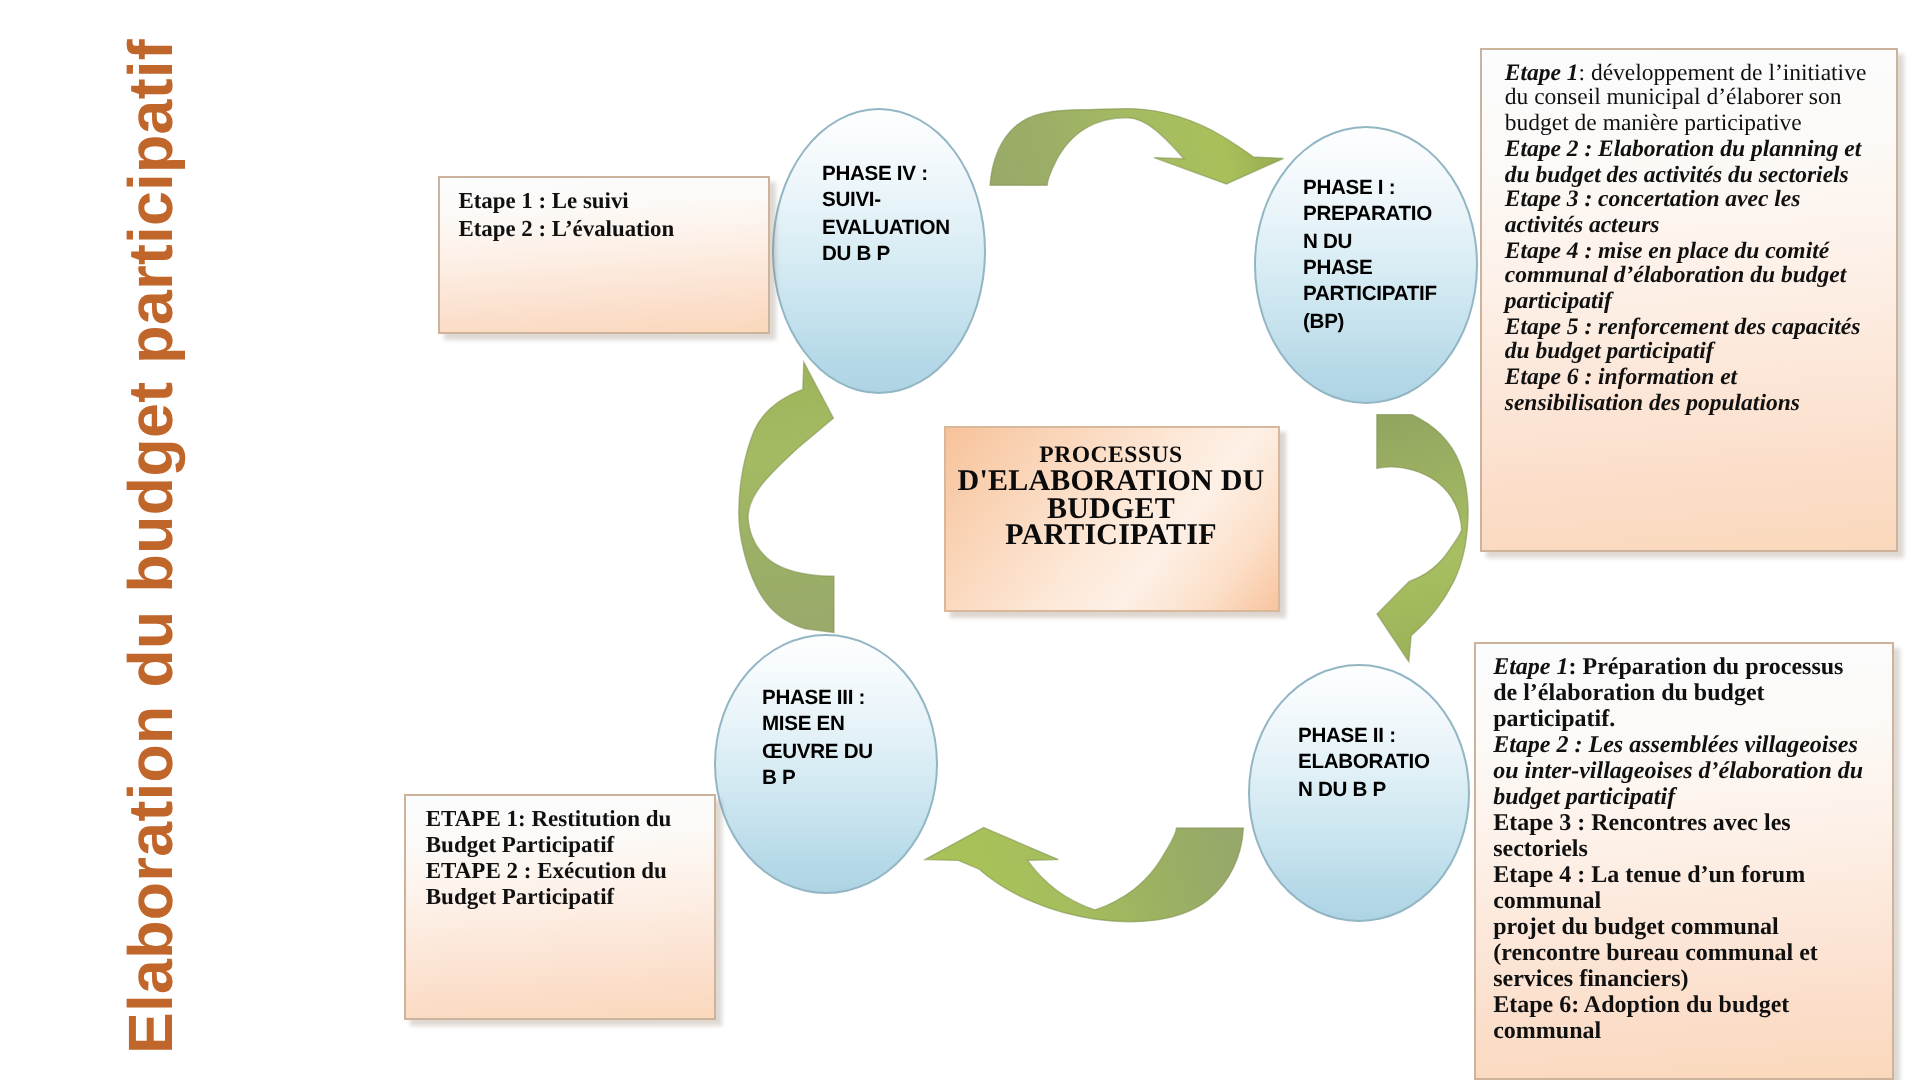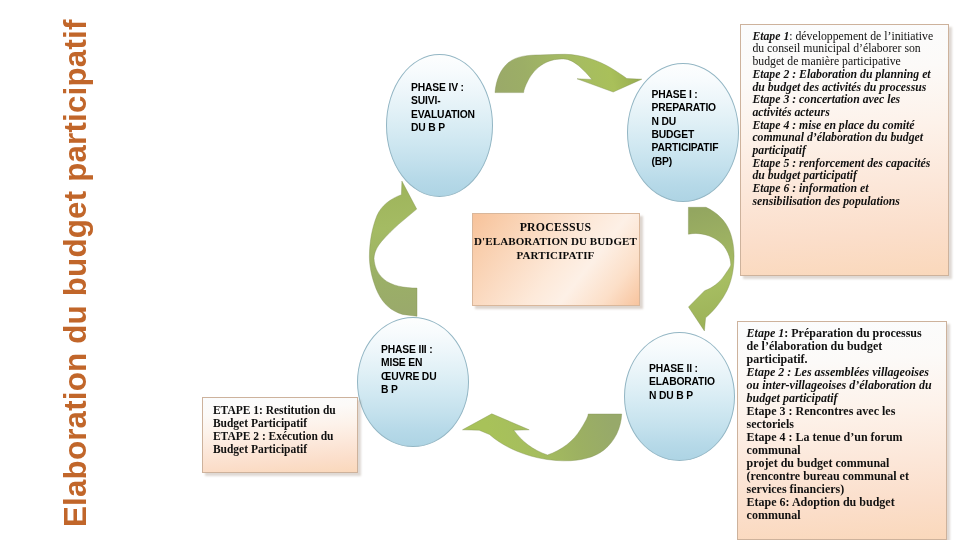--- a/index.html
+++ b/index.html
@@ -68,26 +68,26 @@
   #ov4{left:386px; top:54px;  width:105px; height:141px;}
 
   .oval .ot{font-size:10.3px; line-height:13.35px; letter-spacing:-0.15px;}
   #ov1 .ot{left:23.5px; top:24px;}
   #ov2 .ot{left:24px;   top:29px;}
   #ov3 .ot{left:23px;   top:25px;}
   #ov4 .ot{left:24px;   top:26px;}
 
   #centerbox{left:471.5px; top:213px; width:168px; height:93px; padding-top:6px;}
   #centerbox .cl1{font-size:11.8px; line-height:14.8px; letter-spacing:0.25px;}
-  #centerbox .cl2{font-size:11px; line-height:13.7px; letter-spacing:0.1px;}
+  #centerbox .cl2{font-size:15px; line-height:13.7px; letter-spacing:0.1px;}
 
   #boxTL{left:218.7px; top:76.3px; width:166px; height:78.5px;}
   #boxTL .txt{left:9.5px; top:6.2px; font-size:11.45px; line-height:13.3px; font-weight:bold;}
 
-  #boxBL{left:202px; top:384.7px; width:155.5px; height:76px;}
+  #boxBL{left:202px; top:384.7px; width:155.5px; height:113px;}
   #boxBL .txt{left:9.9px; top:6.5px; font-size:11.5px; line-height:12.8px; font-weight:bold;}
 
   #boxTR{left:740.2px; top:12.2px; width:209px; height:252px;}
   #boxTR .txt{left:11.2px; top:5.5px; width:195px; font-size:11.75px; line-height:12.7px;}
   #boxTR .txt .b{font-weight:bold; font-style:italic;}
 
   #boxBR{left:736.8px; top:309px; width:210px; height:219px;}
   #boxBR .txt{left:8.8px; top:4.5px; width:198px; font-size:12px; line-height:13.07px; font-weight:bold;}
   #boxBR .txt .i{font-style:italic;}
 </style>
@@ -129,21 +129,21 @@
     <path id="arrowRight" fill="url(#gRight)" stroke="#7e8f4e" stroke-width="0.7" stroke-opacity="0.55" d="M 688.4 207.3 L 706.0 207.3 C 717.0 212.5 725.5 220.5 729.8 231.5 C 733.5 241.0 734.3 252.0 734.0 258.5 C 733.7 270.5 731.5 281.0 727.0 290.5 C 723.0 298.5 716.0 309.0 705.6 317.8 L 704.4 330.9 L 688.5 307.0 L 704.6 290.7 C 712.5 288.0 719.5 282.5 724.0 276.0 C 728.0 270.0 730.4 267.0 730.8 264.7 C 730.4 257.5 727.5 249.5 721.5 243.5 C 713.0 235.2 699.0 231.8 688.4 234.2 Z"></path>
     <path id="arrowBottom" fill="url(#gBottom)" stroke="#7e8f4e" stroke-width="0.7" stroke-opacity="0.55" d="M 621.7 414.0 C 621.0 428.0 615.0 441.0 604.0 450.0 C 590.0 461.0 568.0 462.5 547.0 459.5 C 525.0 456.3 503.5 447.0 489.5 434.5 L 479.2 430.2 L 462.5 429.8 L 491.8 413.8 L 529.2 429.8 L 513.8 430.2 C 521.5 441.0 532.5 450.0 547.5 455.0 C 562.0 450.0 573.5 441.0 580.5 429.5 C 585.5 421.5 588.0 417.0 588.2 414.0 Z"></path>
     <path id="arrowLeft" fill="url(#gLeft)" stroke="#7e8f4e" stroke-width="0.7" stroke-opacity="0.55" d="M 417.0 316.3 L 402.6 314.4 C 391.0 311.0 383.0 303.5 378.0 293.0 C 373.0 282.5 369.4 268.5 369.4 257.0 C 369.4 243.0 371.8 228.5 377.0 215.5 C 381.5 205.5 390.0 199.0 401.4 194.7 L 401.9 181.1 L 416.7 209.1 L 398.8 224.1 C 393.0 229.5 387.0 235.0 381.5 241.5 C 377.0 247.0 374.3 252.0 374.0 258.4 C 374.4 266.0 377.0 273.0 383.5 279.0 C 391.5 286.0 404.5 288.0 417.0 288.1 Z"></path>
   </svg>
 
   <div class="oval" id="ov1">
     <div class="ot">
       <div>PHASE I :</div>
       <div>PREPARATIO</div>
       <div>N DU</div>
-      <div>BUDGET</div>
+      <div>PHASE</div>
       <div>PARTICIPATIF</div>
       <div>(BP)</div>
     </div>
   </div>
   <div class="oval" id="ov2">
     <div class="ot">
       <div>PHASE II :</div>
       <div>ELABORATIO</div>
       <div>N DU B P</div>
     </div>
@@ -164,37 +164,43 @@
       <div>B P</div>
     </div>
   </div>
 
   <div id="centerbox">
     <div class="cl1">PROCESSUS</div>
     <div class="cl2">D'ELABORATION DU BUDGET</div>
     <div class="cl2">PARTICIPATIF</div>
   </div>
 
+  <div class="peach" id="boxTL">
+    <div class="txt">
+      <div>Etape 1 : Le suivi</div>
+      <div>Etape 2 : L’évaluation</div>
+    </div>
+  </div>
 
   <div class="peach" id="boxBL">
     <div class="txt">
       <div>ETAPE 1: Restitution du</div>
       <div>Budget Participatif</div>
       <div>ETAPE 2 : Exécution du</div>
       <div>Budget Participatif</div>
     </div>
   </div>
 
   <div class="peach" id="boxTR">
     <div class="txt" id="trtxt">
         <div><span class="b">Etape 1</span><span>: développement de l’initiative</span></div>
         <div><span>du conseil municipal d’élaborer son</span></div>
         <div><span>budget de manière participative</span></div>
         <div><span class="b">Etape 2 : Elaboration du planning et</span></div>
-        <div><span class="b">du budget des activités du processus</span></div>
+        <div><span class="b">du budget des activités du sectoriels</span></div>
         <div><span class="b">Etape 3 : concertation avec les</span></div>
         <div><span class="b">activités acteurs</span></div>
         <div><span class="b">Etape 4 : mise en place du comité</span></div>
         <div><span class="b">communal d’élaboration du budget</span></div>
         <div><span class="b">participatif</span></div>
         <div><span class="b">Etape 5 : renforcement des capacités</span></div>
         <div><span class="b">du budget participatif</span></div>
         <div><span class="b">Etape 6 : information et</span></div>
         <div><span class="b">sensibilisation des populations</span></div>
       </div>

